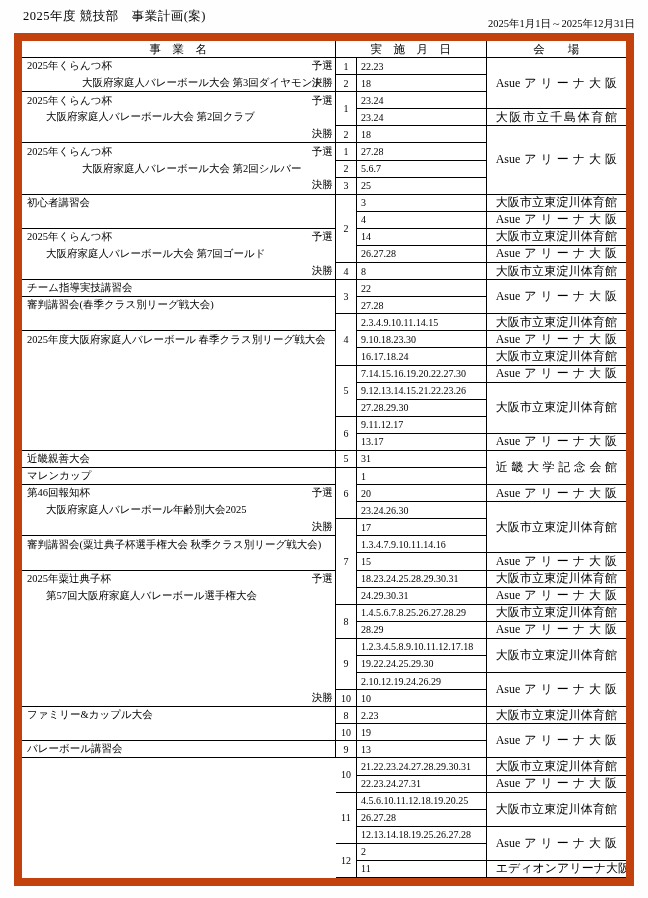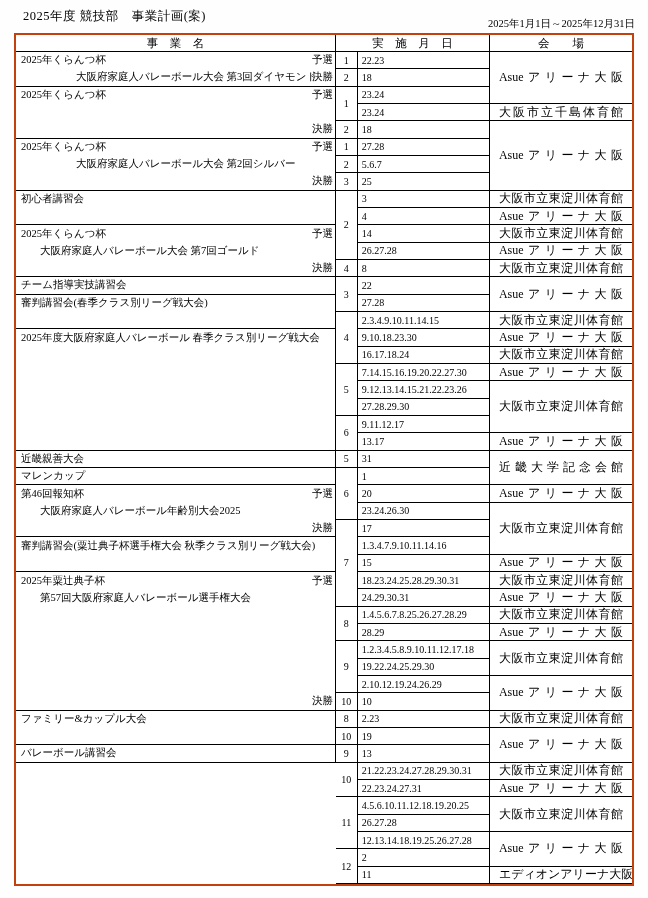--- a/index.html
+++ b/index.html
@@ -6,21 +6,21 @@
   body {
     width:648px; height:898px; background:#fefefe; color:#000;
     font-family:"Liberation Serif","DejaVu Serif",serif;
     position:relative; overflow:hidden;
   }
   .title { position:absolute; left:23px; top:8px; font-size:12.5px; letter-spacing:.5px; }
   .daterange { position:absolute; right:13px; top:17px; font-size:10.5px; }
 
   #grid {
     position:absolute; left:14px; top:33px; width:620px; height:853px;
-    border:2px solid #c2410c; box-sizing:border-box;
+    border:8px solid #c2410c; box-sizing:border-box;
     display:grid;
     grid-template-columns:322fr 22fr 133fr 143fr;
     grid-template-rows:17px repeat(48, 1fr);
     background:#fff;
   }
   .cell {
     border-right:1px solid #000; border-bottom:1px solid #000;
     box-sizing:border-box; display:flex; align-items:center;
     overflow:hidden; position:relative; min-width:0;
   }
@@ -218,20 +218,21 @@
       <span>エディオンアリーナ大阪</span>
     </div>
     <div class="cell event" style="grid-area: 2 / 1 / span 2;">
       <div class="ev-line l1" style="top: 0%; height: 50%;">2025年くらんつ杯</div>
       <div class="ev-line l2" style="top: 50%; height: 50%; margin-left: 36px;">大阪府家庭人バレーボール大会 第3回ダイヤモンド</div>
       <div class="stage" style="top: 0%; height: 50%;">予選</div>
       <div class="stage" style="top: 50%; height: 50%;">決勝</div>
     </div>
     <div class="cell event" style="grid-area: 4 / 1 / span 3;">
       <div class="ev-line l1" style="top: 0%; height: 33.3333%;">2025年くらんつ杯</div>
+      <div class="ev-line l2" style="top: 33.3333%; height: 33.3333%;">大阪府家庭人バレーボール大会 第2回クラブ</div>
       <div class="stage" style="top: 0%; height: 33.3333%;">予選</div>
       <div class="stage" style="top: 66.6667%; height: 33.3333%;">決勝</div>
     </div>
     <div class="cell event" style="grid-area: 7 / 1 / span 3;">
       <div class="ev-line l1" style="top: 0%; height: 33.3333%;">2025年くらんつ杯</div>
       <div class="ev-line l2" style="top: 33.3333%; height: 33.3333%; margin-left: 36px;">大阪府家庭人バレーボール大会 第2回シルバー</div>
       <div class="stage" style="top: 0%; height: 33.3333%;">予選</div>
       <div class="stage" style="top: 66.6667%; height: 33.3333%;">決勝</div>
     </div>
     <div class="cell event" style="grid-area: 10 / 1 / span 2;">

